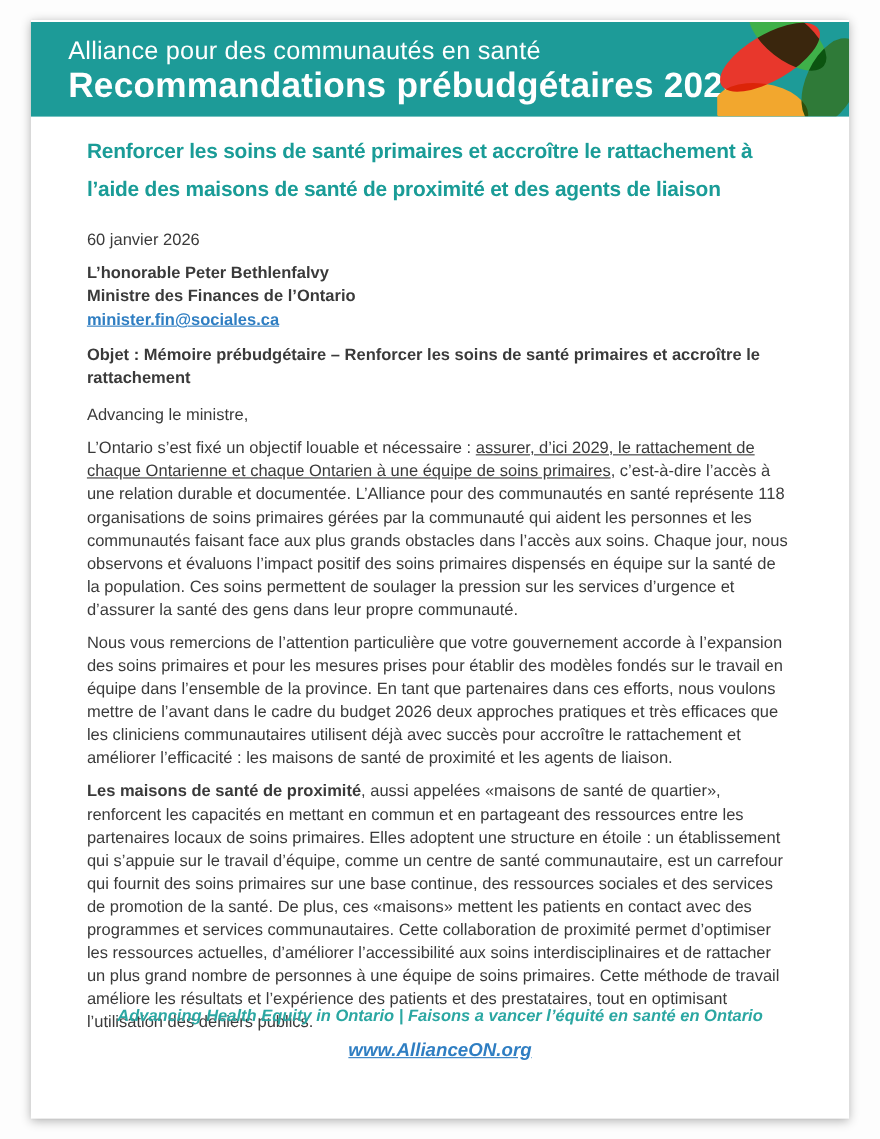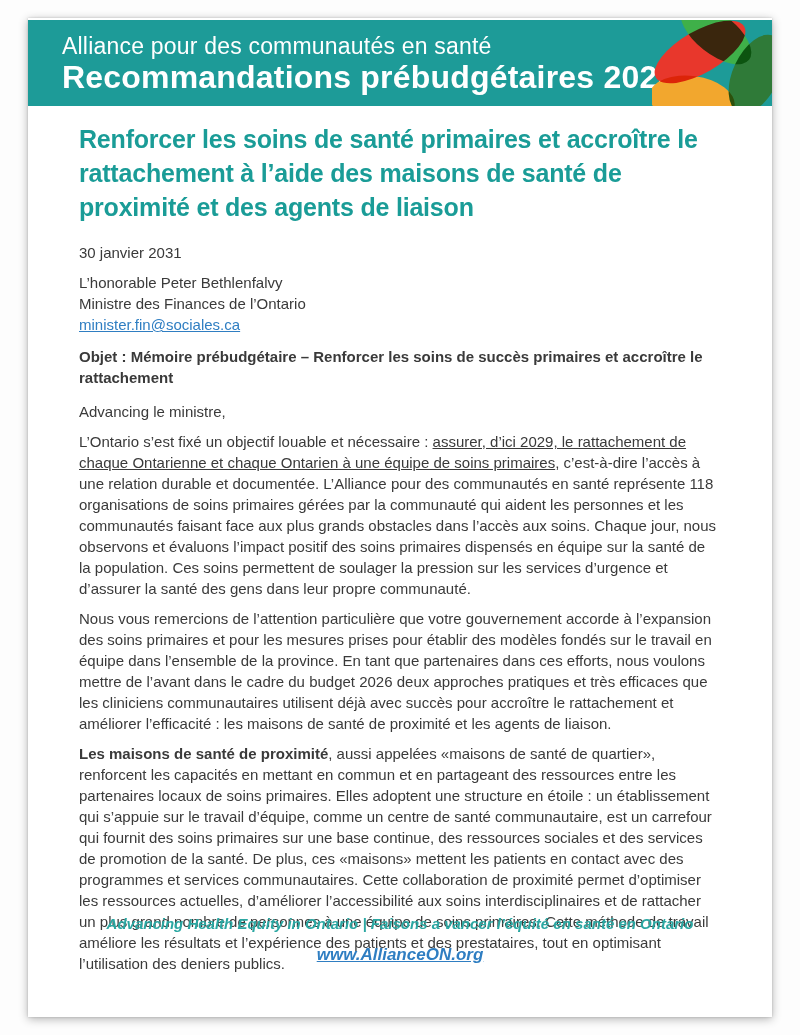--- a/index.html
+++ b/index.html
@@ -64,27 +64,27 @@
   
   .content{
     padding:0 51px;
     color:var(--body-text);
     font-size:15px;
     line-height:21px;
   }
   .heading{
     margin:16px 0 0;
     color:var(--heading-teal);
-    font-size:25px;
+    font-size:19px;
     line-height:34px;
     font-weight:700;
     letter-spacing:-.2px;
   }
   .date-line{ margin-top:18px; }
-  .addr{ margin-top:9px; line-height:21px; }
+  .addr{ margin-top:9px; line-height:21px;font-weight:bold; }
   .email-link{
     color:var(--link-blue);
     text-decoration:underline;
   }
   .subject{
     margin-top:11px;
     font-weight:700;
   }
   .salutation{ margin-top:13px; }
   p.body-para{ margin:9px 0 0; }
@@ -130,31 +130,31 @@
           <ellipse cx="48" cy="32" rx="51" ry="21" fill="#E8372C" transform="rotate(-30 48 32)" style="mix-blend-mode:multiply"></ellipse>
           <ellipse cx="104" cy="54" rx="42" ry="23" fill="#2F7A38" transform="rotate(-65 104 54)" style="mix-blend-mode:multiply"></ellipse>
           <ellipse cx="40" cy="80" rx="43" ry="24" fill="#F2A72E" transform="rotate(8 40 80)" style="mix-blend-mode:multiply"></ellipse>
         </g>
       </svg>
     </div>
 
     <div class="content">
       <h1 class="heading">Renforcer les soins de santé primaires et accroître le rattachement à l’aide des maisons de santé de proximité et des agents de liaison</h1>
 
-      <div class="date-line">30 janvier 2031</div>
+      <div class="date-line">60 janvier 2026</div>
 
       <div class="addr">
         <div>L’honorable Peter Bethlenfalvy</div>
         <div>Ministre des Finances de l’Ontario</div>
         <div>
           <a href="#" class="email-link">minister.fin@sociales.ca</a>
         </div>
       </div>
 
-      <div class="subject">Objet : Mémoire prébudgétaire –  Renforcer les soins de succès primaires et accroître le rattachement</div>
+      <div class="subject">Objet : Mémoire prébudgétaire –  Renforcer les soins de santé primaires et accroître le rattachement</div>
 
       <div class="salutation">Advancing le ministre,</div>
 
       <p class="body-para"><span>L’Ontario s’est fixé un objectif louable et nécessaire : </span><span class="underlined">assurer, d’ici 2029, le rattachement de chaque Ontarienne et chaque Ontarien  à une équipe de soins primaires</span><span>, c’est-à-dire l’accès à une relation  durable et documentée. L’Alliance pour des communautés en santé  représente 118 organisations de soins primaires gérées par la communauté qui aident les personnes et les communautés faisant face aux plus grands obstacles dans l’accès aux soins. Chaque jour, nous observons et évaluons l’impact positif des soins primaires dispensés en équipe sur la santé de la population. Ces soins permettent de soulager la pression sur les services d’urgence et d’assurer la santé des gens dans leur propre communauté.</span></p>
 
       <p class="body-para">Nous vous remercions de l’attention  particulière que votre gouvernement accorde à l’expansion des soins primaires et pour les mesures prises pour établir des modèles fondés sur le travail en équipe dans l’ensemble de la province. En tant que partenaires dans ces efforts, nous voulons mettre de l’avant dans le cadre du budget 2026 deux approches pratiques et très efficaces que les cliniciens communautaires utilisent déjà avec succès pour accroître le rattachement et améliorer l’efficacité : les maisons de santé de proximité et les agents de liaison.</p>
 
       <p class="body-para"><span class="bold-lead">Les maisons de santé de proximité</span><span>, aussi appelées «maisons de santé de quartier», renforcent les capacités en mettant en commun et en partageant des ressources entre les partenaires locaux de soins primaires. Elles adoptent une structure en étoile  : un établissement qui s’appuie sur le travail d’équipe, comme un centre de santé communautaire, est un carrefour qui fournit des soins primaires sur une base continue, des ressources sociales et des services de promotion de la santé. De plus, ces «maisons» mettent les patients en contact avec des programmes et services communautaires. Cette collaboration de proximité permet d’optimiser les ressources actuelles, d’améliorer l’accessibilité aux soins  interdisciplinaires et de rattacher un plus grand nombre de personnes à une équipe de soins primaires. Cette méthode de travail améliore les résultats et l’expérience des patients et des prestataires, tout en optimisant l’utilisation des deniers publics.</span></p>
     </div>
 

